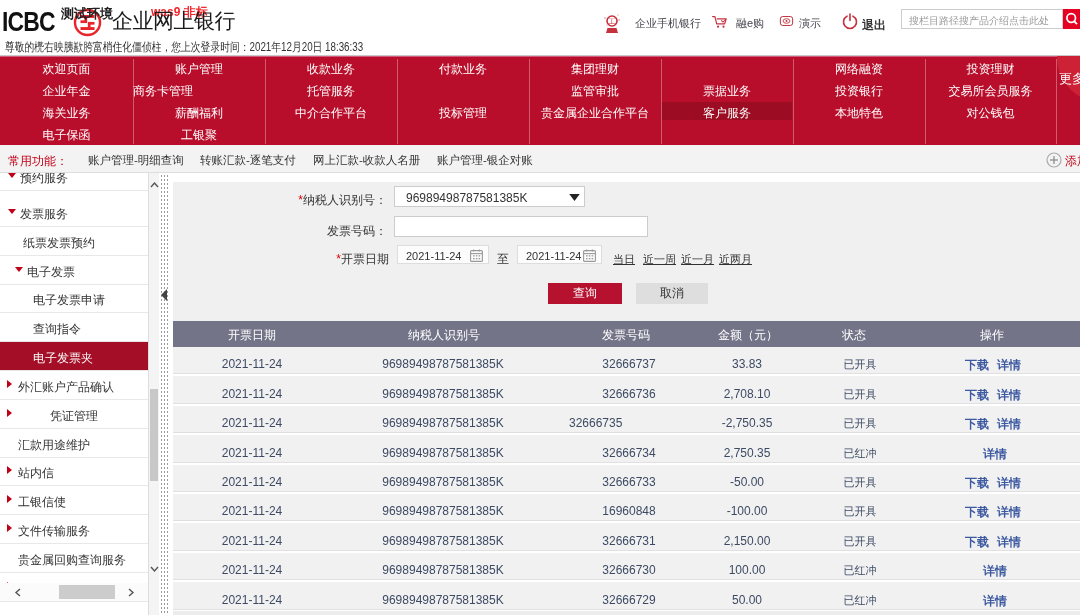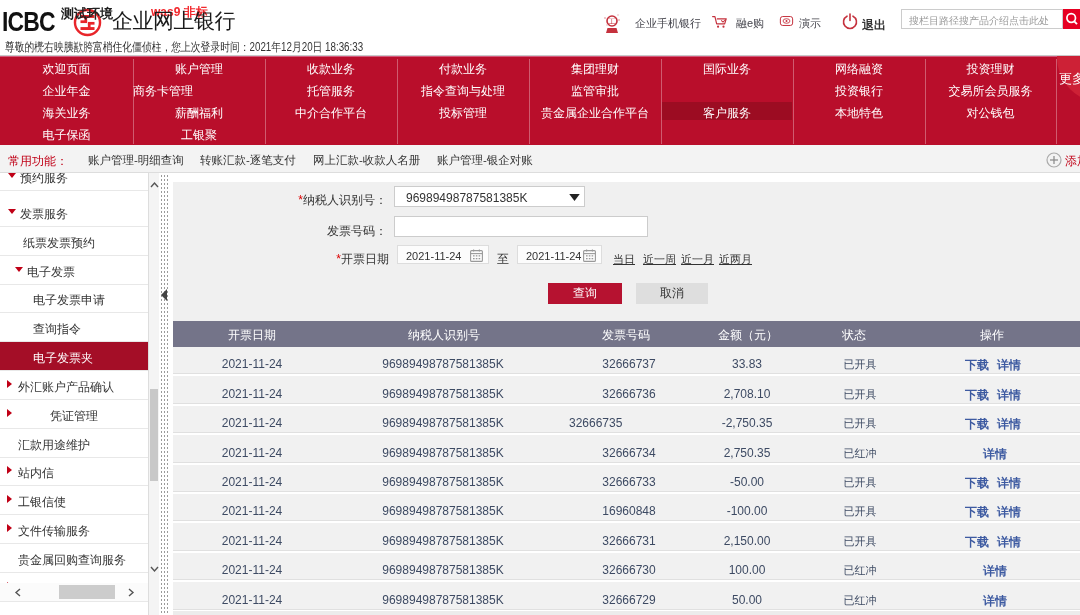--- a/index.html
+++ b/index.html
@@ -85,26 +85,25 @@
     <div class="abs" style="left:0px;top:46px;width:133px;height:22px;font-size:12px;color:#fff;text-align:center;line-height:22px;">海关业务</div>
     <div class="abs" style="left:0px;top:68px;width:133px;height:22px;font-size:12px;color:#fff;text-align:center;line-height:22px;">电子保函</div>
     <div class="abs" style="left:133px;top:2px;width:132px;height:22px;font-size:12px;color:#fff;text-align:center;line-height:22px;">账户管理</div>
     <div class="abs" style="left:133px;top:24px;width:132px;height:22px;font-size:12px;color:#fff;text-align:left;line-height:22px;">商务卡管理</div>
     <div class="abs" style="left:133px;top:46px;width:132px;height:22px;font-size:12px;color:#fff;text-align:center;line-height:22px;">薪酬福利</div>
     <div class="abs" style="left:133px;top:68px;width:132px;height:22px;font-size:12px;color:#fff;text-align:center;line-height:22px;">工银聚</div>
     <div class="abs" style="left:265px;top:2px;width:132px;height:22px;font-size:12px;color:#fff;text-align:center;line-height:22px;">收款业务</div>
     <div class="abs" style="left:265px;top:24px;width:132px;height:22px;font-size:12px;color:#fff;text-align:center;line-height:22px;">托管服务</div>
     <div class="abs" style="left:265px;top:46px;width:132px;height:22px;font-size:12px;color:#fff;text-align:center;line-height:22px;">中介合作平台</div>
     <div class="abs" style="left:397px;top:2px;width:132px;height:22px;font-size:12px;color:#fff;text-align:center;line-height:22px;">付款业务</div>
-    <div class="abs" style="left:397px;top:24px;width:132px;height:22px;font-size:12px;color:#fff;text-align:center;line-height:22px;">指令查询与处理</div>
     <div class="abs" style="left:397px;top:46px;width:132px;height:22px;font-size:12px;color:#fff;text-align:center;line-height:22px;">投标管理</div>
     <div class="abs" style="left:529px;top:2px;width:132px;height:22px;font-size:12px;color:#fff;text-align:center;line-height:22px;">集团理财</div>
     <div class="abs" style="left:529px;top:24px;width:132px;height:22px;font-size:12px;color:#fff;text-align:center;line-height:22px;">监管审批</div>
     <div class="abs" style="left:529px;top:46px;width:132px;height:22px;font-size:12px;color:#fff;text-align:center;line-height:22px;">贵金属企业合作平台</div>
-    <div class="abs" style="left:661px;top:2px;width:132px;height:22px;font-size:12px;color:#fff;text-align:center;line-height:22px;">国际业务</div>
+    <div class="abs" style="left:661px;top:24px;width:132px;height:22px;font-size:12px;color:#fff;text-align:center;line-height:22px;">票据业务</div>
     <div class="abs" style="left:662px;top:46px;width:130px;height:18px;background:#9c0c22;"></div>
     <div class="abs" style="left:661px;top:46px;width:132px;height:22px;font-size:12px;color:#fff;text-align:center;line-height:22px;">客户服务</div>
     <div class="abs" style="left:793px;top:2px;width:132px;height:22px;font-size:12px;color:#fff;text-align:center;line-height:22px;">网络融资</div>
     <div class="abs" style="left:793px;top:24px;width:132px;height:22px;font-size:12px;color:#fff;text-align:center;line-height:22px;">投资银行</div>
     <div class="abs" style="left:793px;top:46px;width:132px;height:22px;font-size:12px;color:#fff;text-align:center;line-height:22px;">本地特色</div>
     <div class="abs" style="left:925px;top:2px;width:131px;height:22px;font-size:12px;color:#fff;text-align:center;line-height:22px;">投资理财</div>
     <div class="abs" style="left:925px;top:24px;width:131px;height:22px;font-size:12px;color:#fff;text-align:center;line-height:22px;">交易所会员服务</div>
     <div class="abs" style="left:925px;top:46px;width:131px;height:22px;font-size:12px;color:#fff;text-align:center;line-height:22px;">对公钱包</div>
     <div class="abs" style="left:133px;top:3px;width:1px;height:85px;background:rgba(255,255,255,0.32);"></div>
     <div class="abs" style="left:265px;top:3px;width:1px;height:85px;background:rgba(255,255,255,0.32);"></div>

